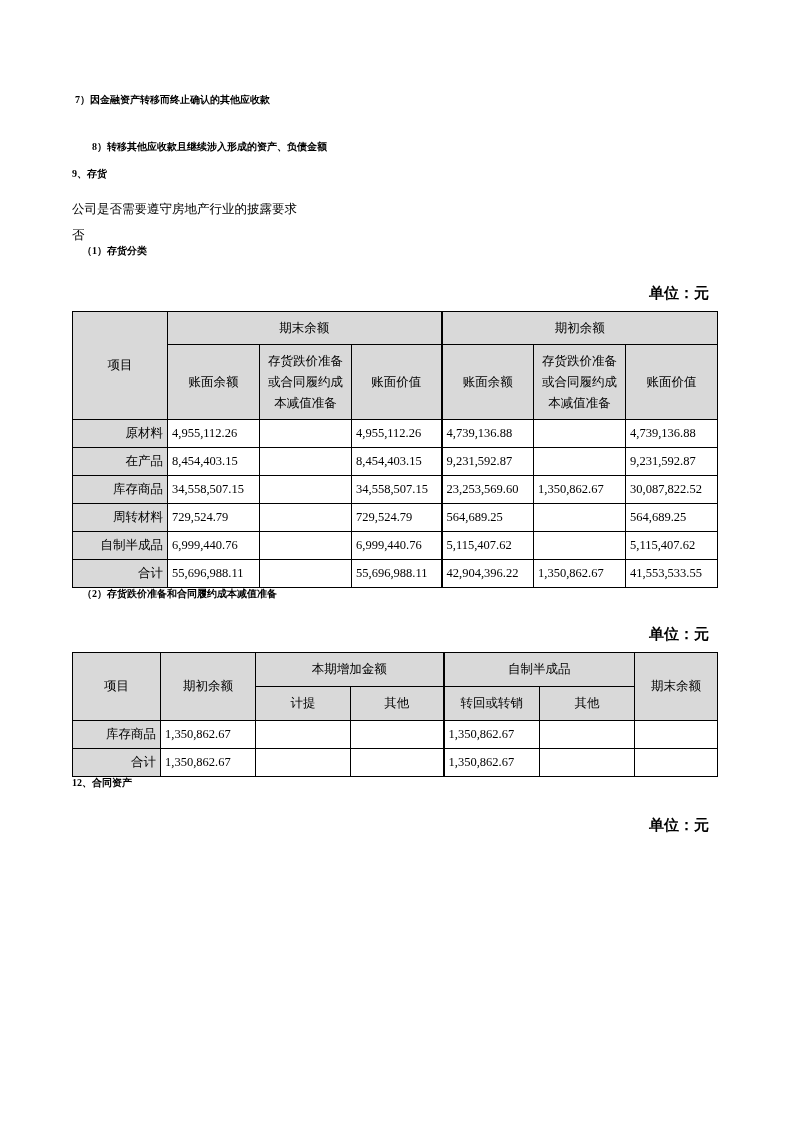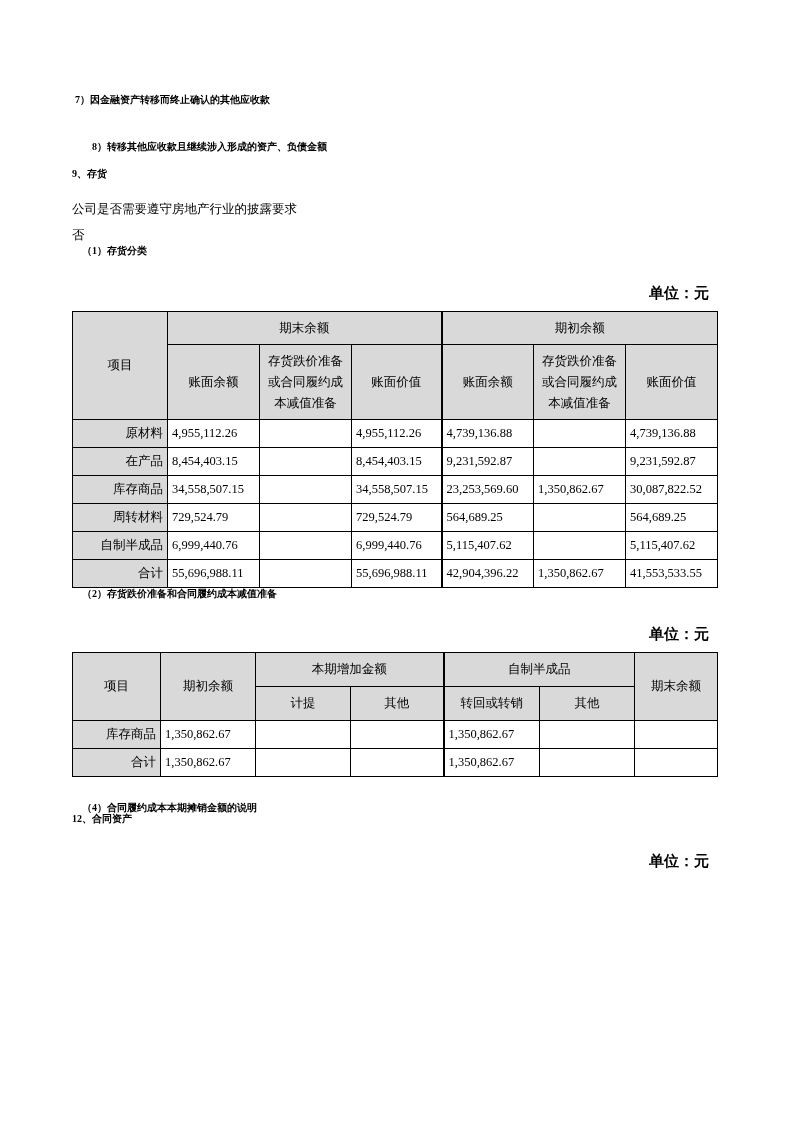--- a/index.html
+++ b/index.html
@@ -232,19 +232,18 @@
         <td class="num">1,350,862.67</td>
         <td class="num"></td>
         <td class="num"></td>
         <td class="num gl">1,350,862.67</td>
         <td class="num"></td>
         <td class="num"></td>
       </tr>
     </tbody>
   </table>
 
-  <h3 class="h-bold indent-sub mt-25">（4）合同履约成本本期摊销金额的说明</h3>
 
   <h3 class="h-bold mt-22">12、合同资产</h3>
 
   <p class="unit-label mt-28">单位：元</p>
 
 </div>
 
 </body></html>

